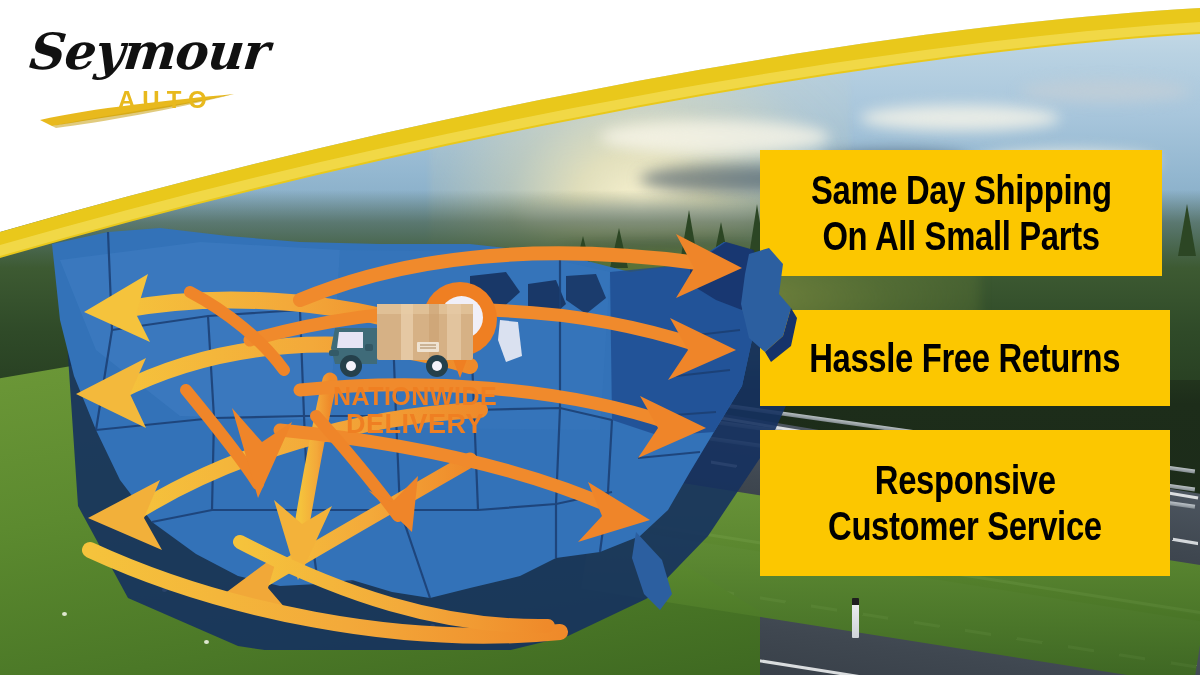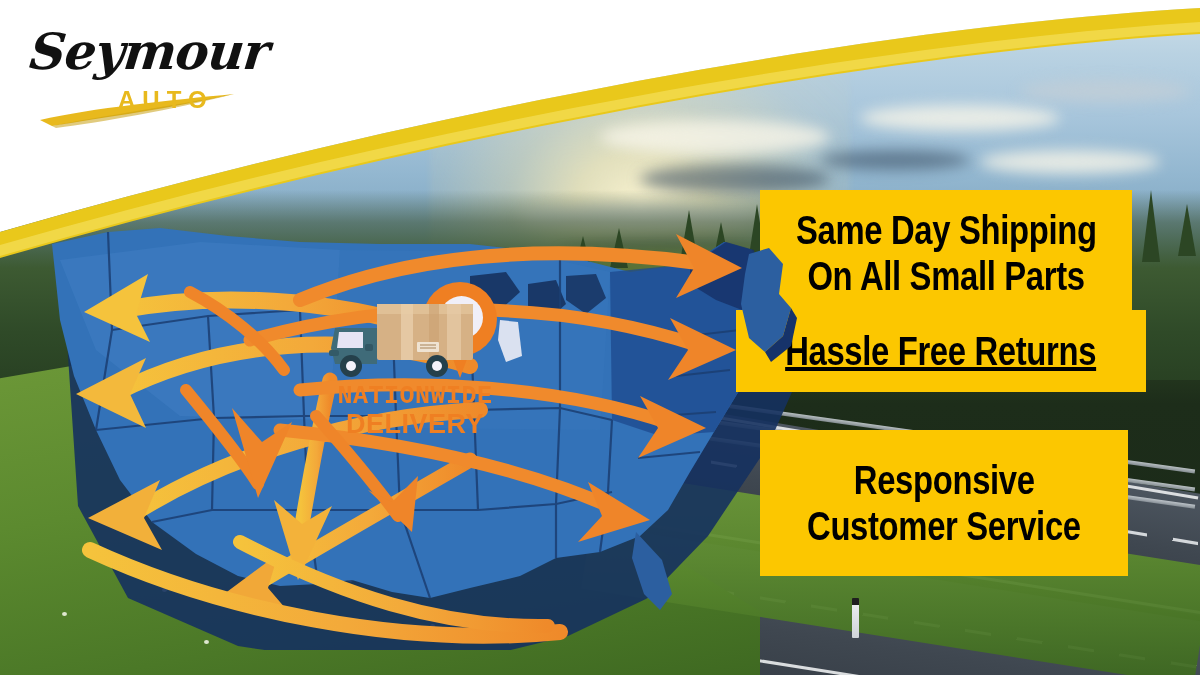--- a/index.html
+++ b/index.html
@@ -243,21 +243,21 @@
   }
   .truck { position: absolute; left: 0; top: 22px; }
   .nationwide-label {
     position: absolute;
     left: 0; top: 104px;
     width: 180px;
     text-align: center;
     line-height: 1;
   }
   .nw-line1 {
-    font-family: Liberation Mono, monospace;
+    font-family: Liberation Sans, sans-serif;
     font-weight: 700;
     font-size: 25px;
     color: #ef7f22;
     letter-spacing: 0.5px;
     display: block;
   }
   .nw-line2 {
     font-family: "Liberation Sans", sans-serif;
     font-weight: 700;
     font-size: 27px;
@@ -280,23 +280,23 @@
   }
   .banner .line {
     font-family: "Liberation Sans Narrow", "Liberation Sans", sans-serif;
     font-weight: 700;
     font-size: 40px;
     line-height: 1.16;
     letter-spacing: -0.4px;
     transform: scaleX(0.82);
     white-space: nowrap;
   }
-  #banner-1 { left: 760px; top: 150px;  width: 372px; height: 126px; margin-top: 40px; }
-  #banner-2 { left: 736px; top: 310px;  width: 410px; height: 82px; text-decoration: underline;  }
-  #banner-3 { left: 760px; top: 430px;  width: 368px; height: 146px; }
+  #banner-1 { left: 760px; top: 150px;  width: 402px; height: 126px; }
+  #banner-2 { left: 760px; top: 310px;  width: 410px; height: 96px;  }
+  #banner-3 { left: 760px; top: 430px;  width: 410px; height: 146px; }
 
   
   .maine-overlap {
     position: absolute;
     left: 735px; top: 248px;
     width: 70px; height: 115px;
     z-index: 6;
     pointer-events: none;
   }
 </style>

